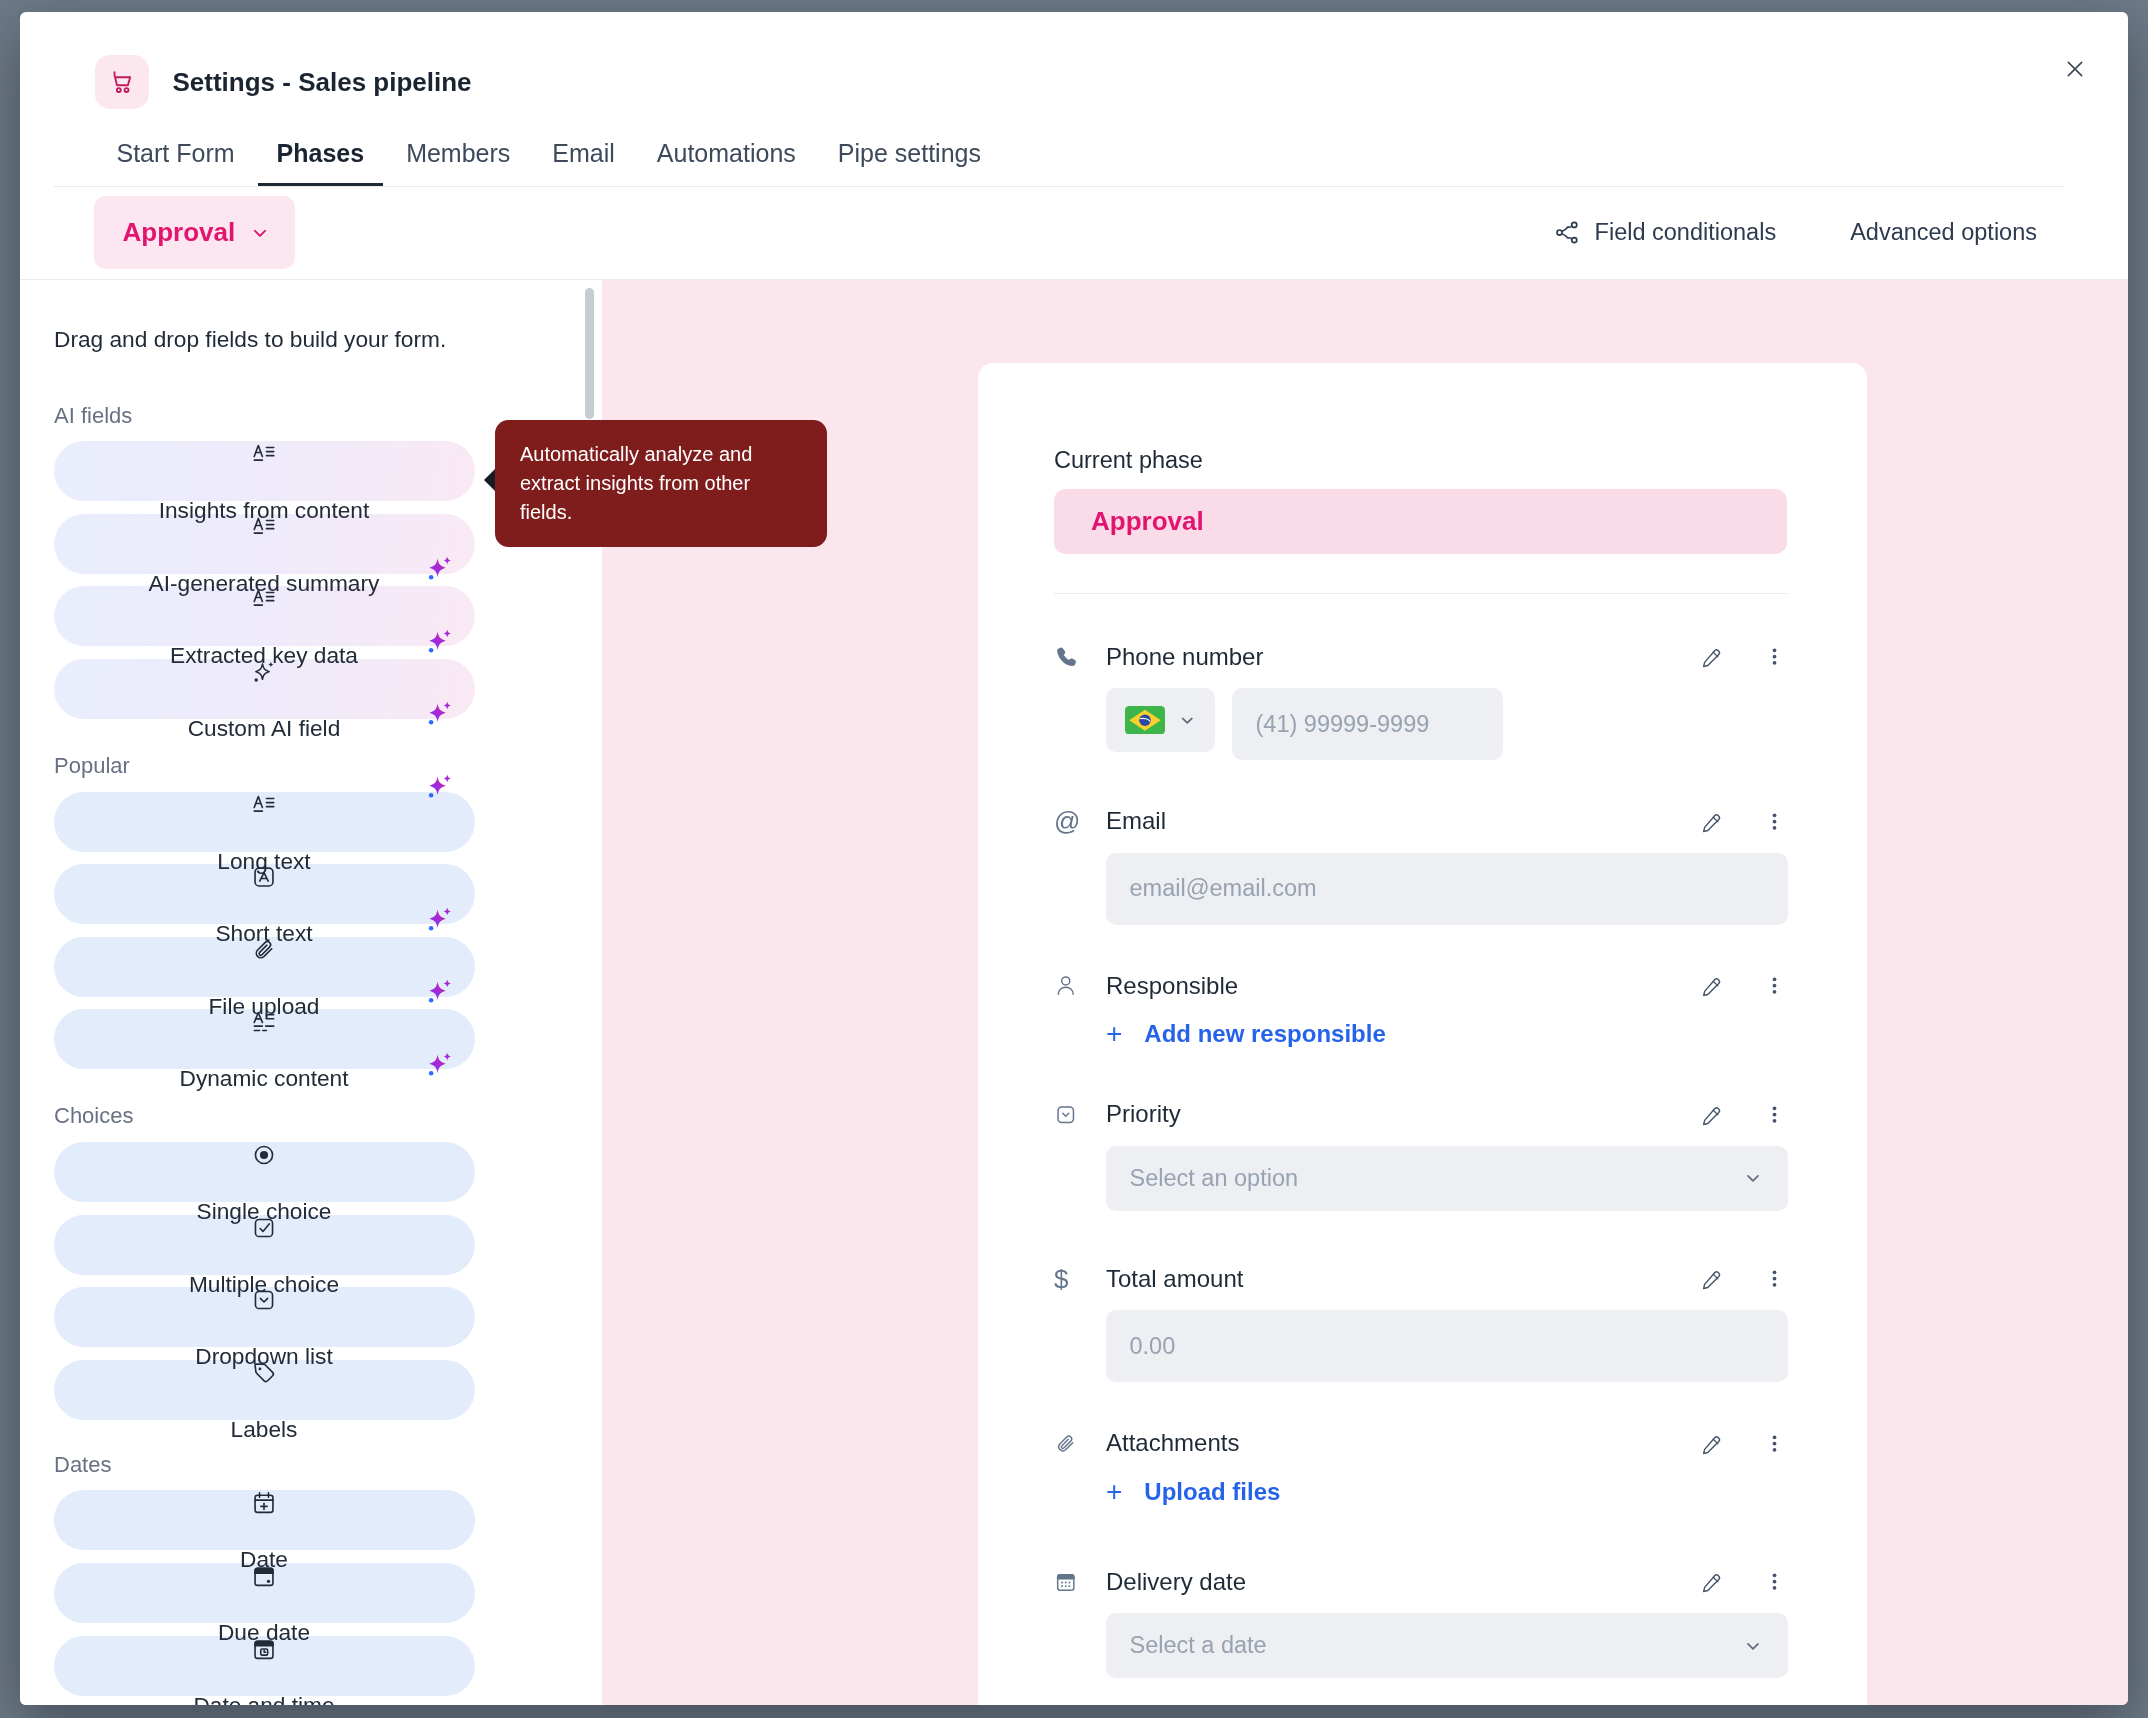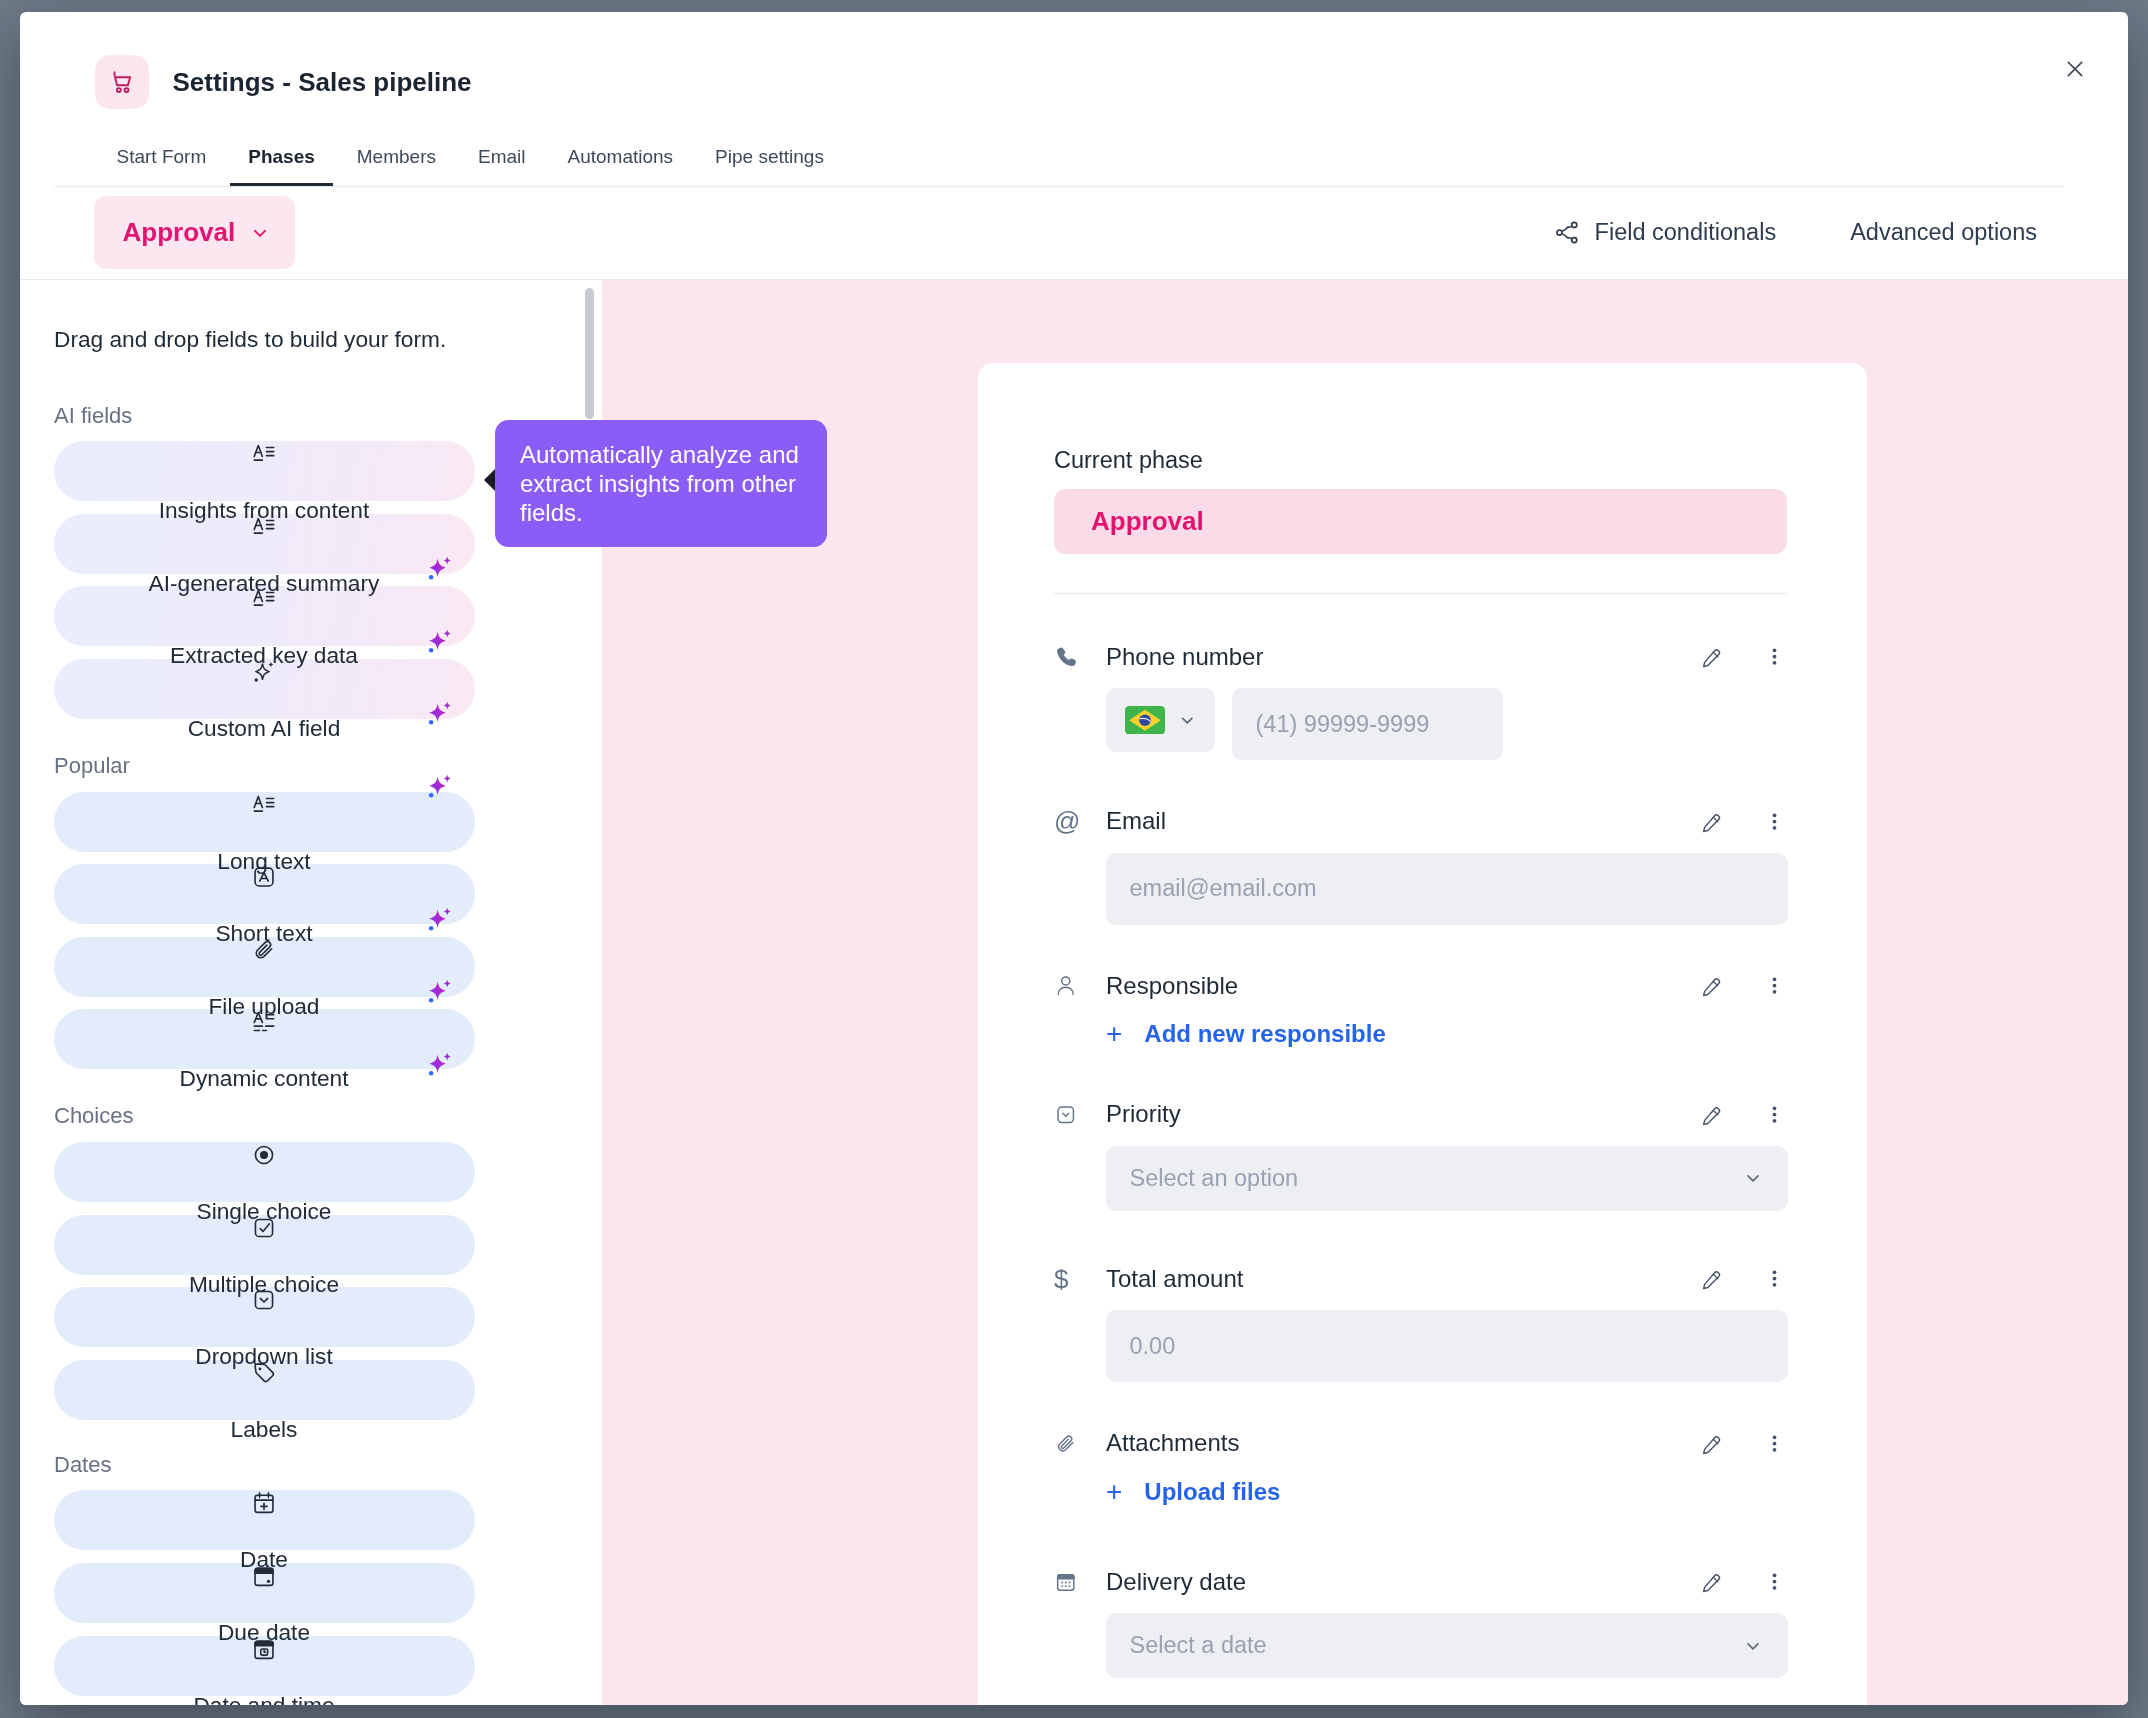--- a/index.html
+++ b/index.html
@@ -14,21 +14,21 @@
   .mhead { height:106px; position:relative; padding:43px 0 0 75px; display:flex; align-items:flex-start; }
   .app-icon-box { width:54px; height:54px; border-radius:15px; background:#fde7ef; color:#c01d5f;
                   display:flex; align-items:center; justify-content:center; flex:0 0 auto; }
   .mtitle { margin-left:23.5px; font-size:26px; font-weight:700; color:#1b2431; line-height:54px; }
   .close-btn { position:absolute; top:39px; right:35px; width:37px; height:37px; display:flex;
                align-items:center; justify-content:center; color:#3f4a59; cursor:pointer; background:none; border:none; }
 
   
   .tabs { height:69px; margin:0 64px 0 34px; padding-left:44px; border-bottom:0.8px solid #e8eaed;
           display:flex; align-items:flex-end; }
-  .tab { padding:0 18.5px 15px; border-bottom:3.4px solid transparent; font-size:19px; color:#3d4a5c;
+  .tab { padding:0 18.5px 15px; border-bottom:3.4px solid transparent; font-size:25px; color:#3d4a5c;
          margin-right:5px; cursor:pointer; white-space:nowrap; background:none; border-top:none; border-left:none; border-right:none;
          font-family:inherit; }
   .tab.active { color:#1b2431; font-weight:700; border-bottom-color:#1f2a37; }
 
   
   .toolbar { height:93px; border-bottom:0.8px solid #e8eaed; display:flex; align-items:center;
              padding:0 91px 0 74px; }
   .phase-btn { height:73px; padding:0 25px 0 28.5px; border-radius:11.7px; background:#fce7f1; border:none;
                color:#e3146f; font-size:26px; font-weight:700; display:flex; align-items:center; gap:15px;
                cursor:pointer; font-family:inherit; }
@@ -92,22 +92,22 @@
   .select { width:682px; height:65px; background:#edeff2; border:none; border-radius:10px; display:flex;
             align-items:center; justify-content:space-between; padding:0 25px 0 23.5px; cursor:pointer; font-family:inherit; }
   .select-ph { font-size:23.5px; color:#98a2b0; }
   .select .chev { color:#5f6b7a; display:flex; }
   .link-row { display:flex; align-items:center; gap:22px; margin-top:20px; background:none; border:none;
               cursor:pointer; font-family:inherit; padding:0; }
   .plus { font-size:28px; font-weight:400; color:#2563eb; line-height:1; }
   .link-label { font-size:24px; font-weight:700; color:#2563eb; }
 
   
-  .tooltip { position:absolute; left:475px; top:408px; width:332px; background:#8b5cf6; color:#fff;
-             border-radius:13.4px; padding:20px 25px; font-size:24px; line-height:29px; z-index:6; }
+  .tooltip { position:absolute; left:475px; top:408px; width:332px; background:#7f1d1d; color:#fff;
+             border-radius:13.4px; padding:20px 25px; font-size:20px; line-height:29px; z-index:6; }
   .tooltip-arrow { position:absolute; left:-11px; top:49px; width:0; height:0;
                    border-top:11px solid transparent; border-bottom:11px solid transparent;
                    border-right:11.7px solid #161b26; }
 </style>
 </head>
 <body>
 
 <svg width="0" height="0" style="position:absolute" aria-hidden="true">
   <defs>
     <linearGradient id="sparkGrad" x1="0" y1="1" x2="1" y2="0">

